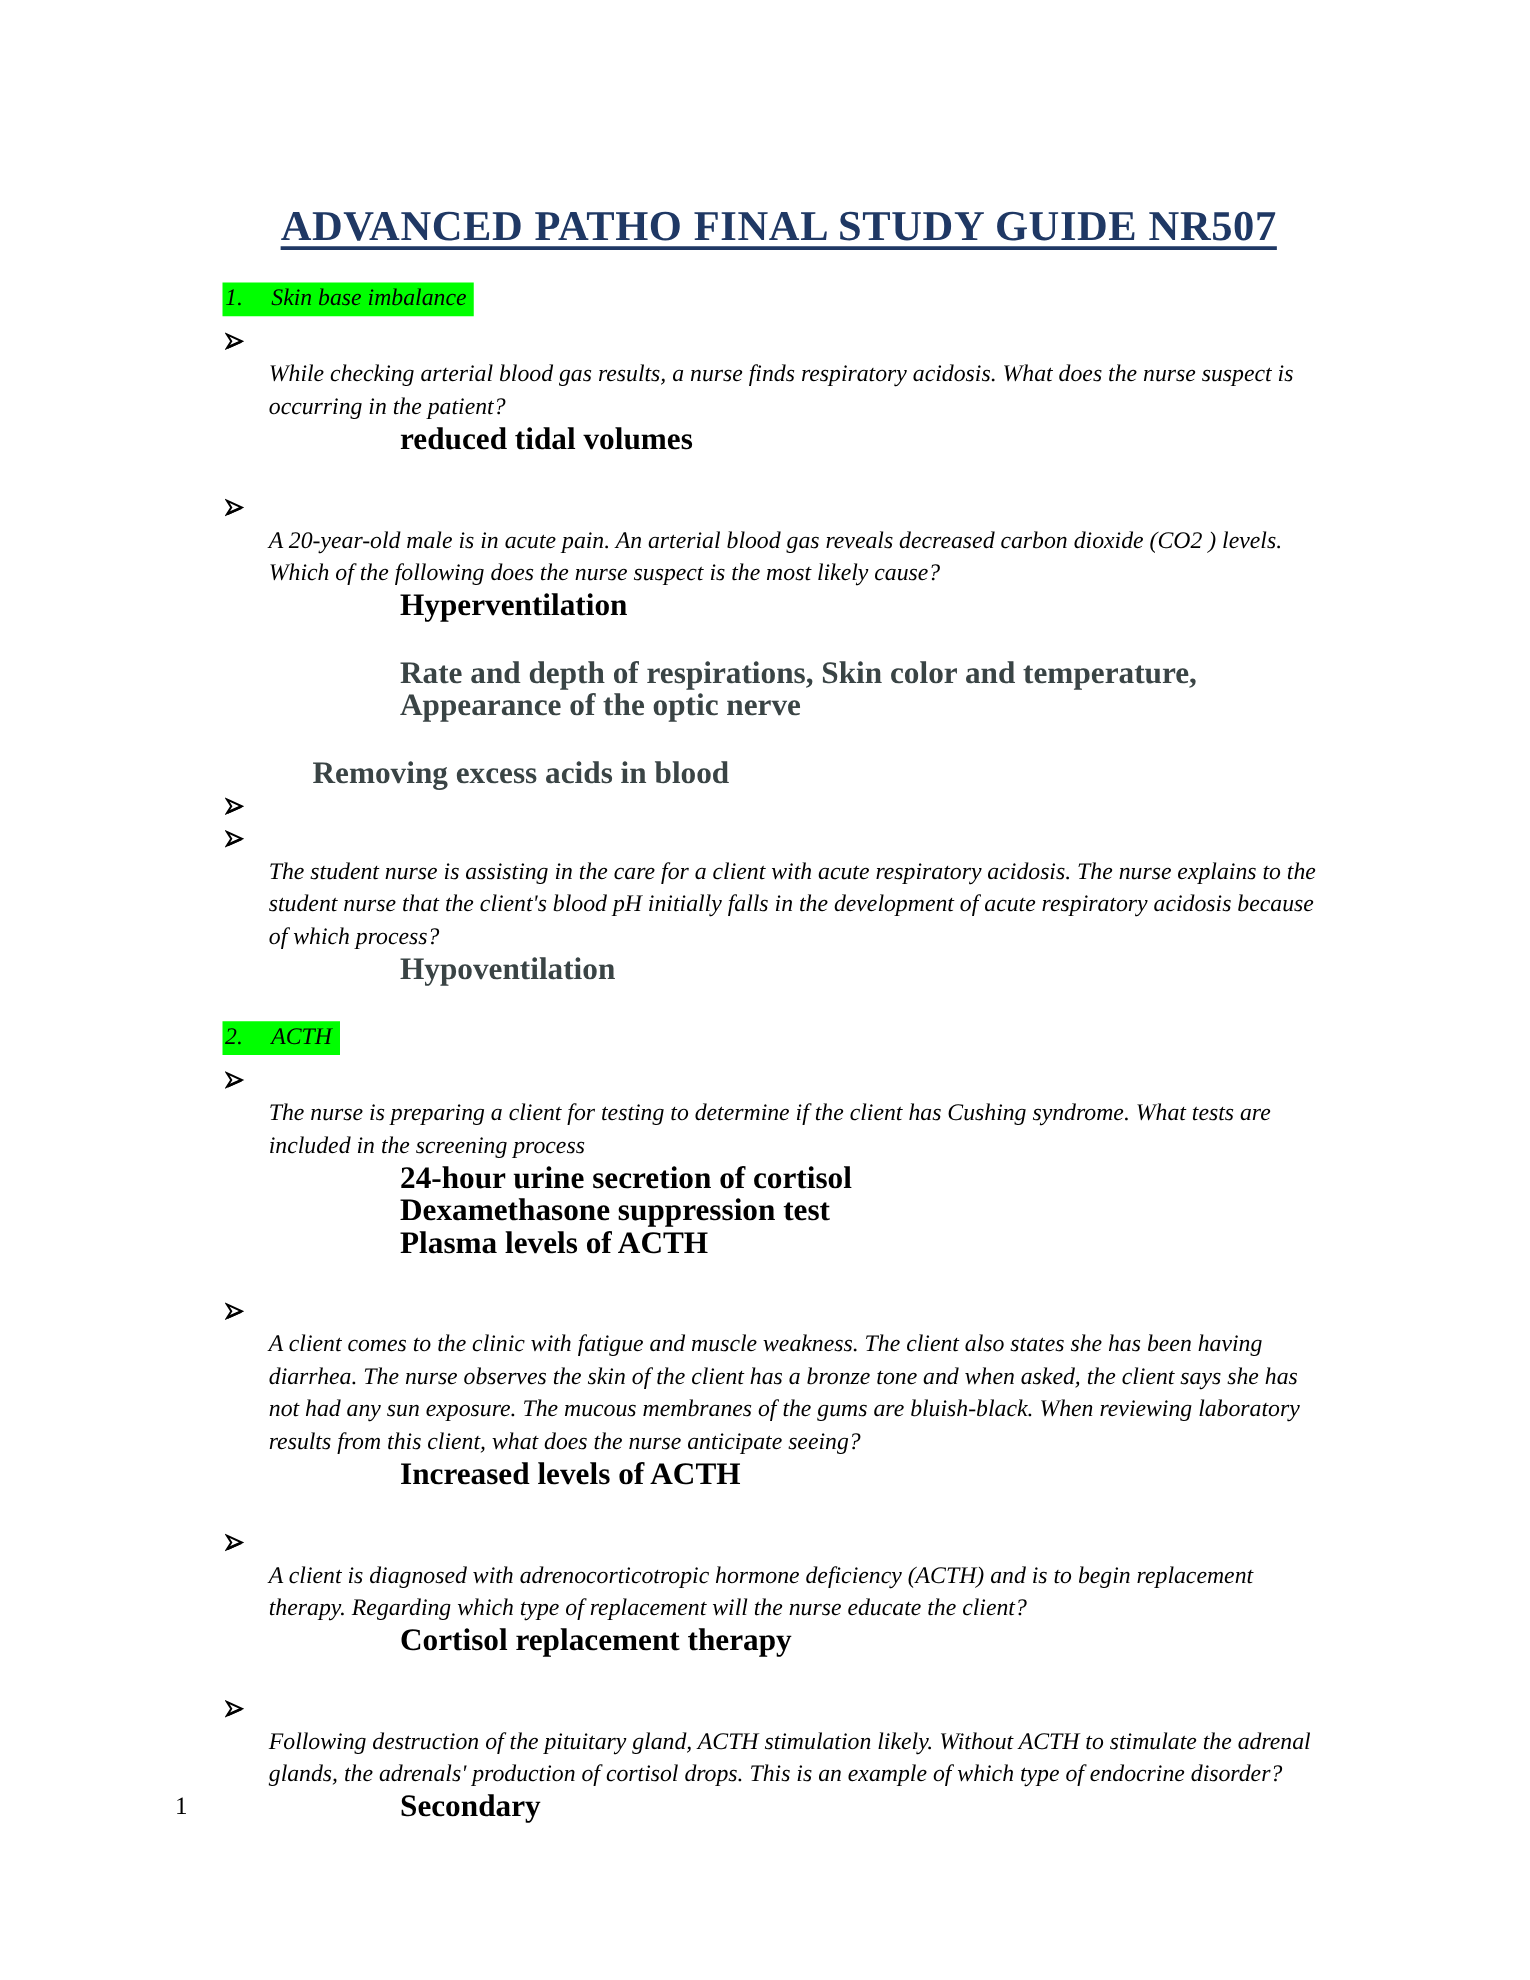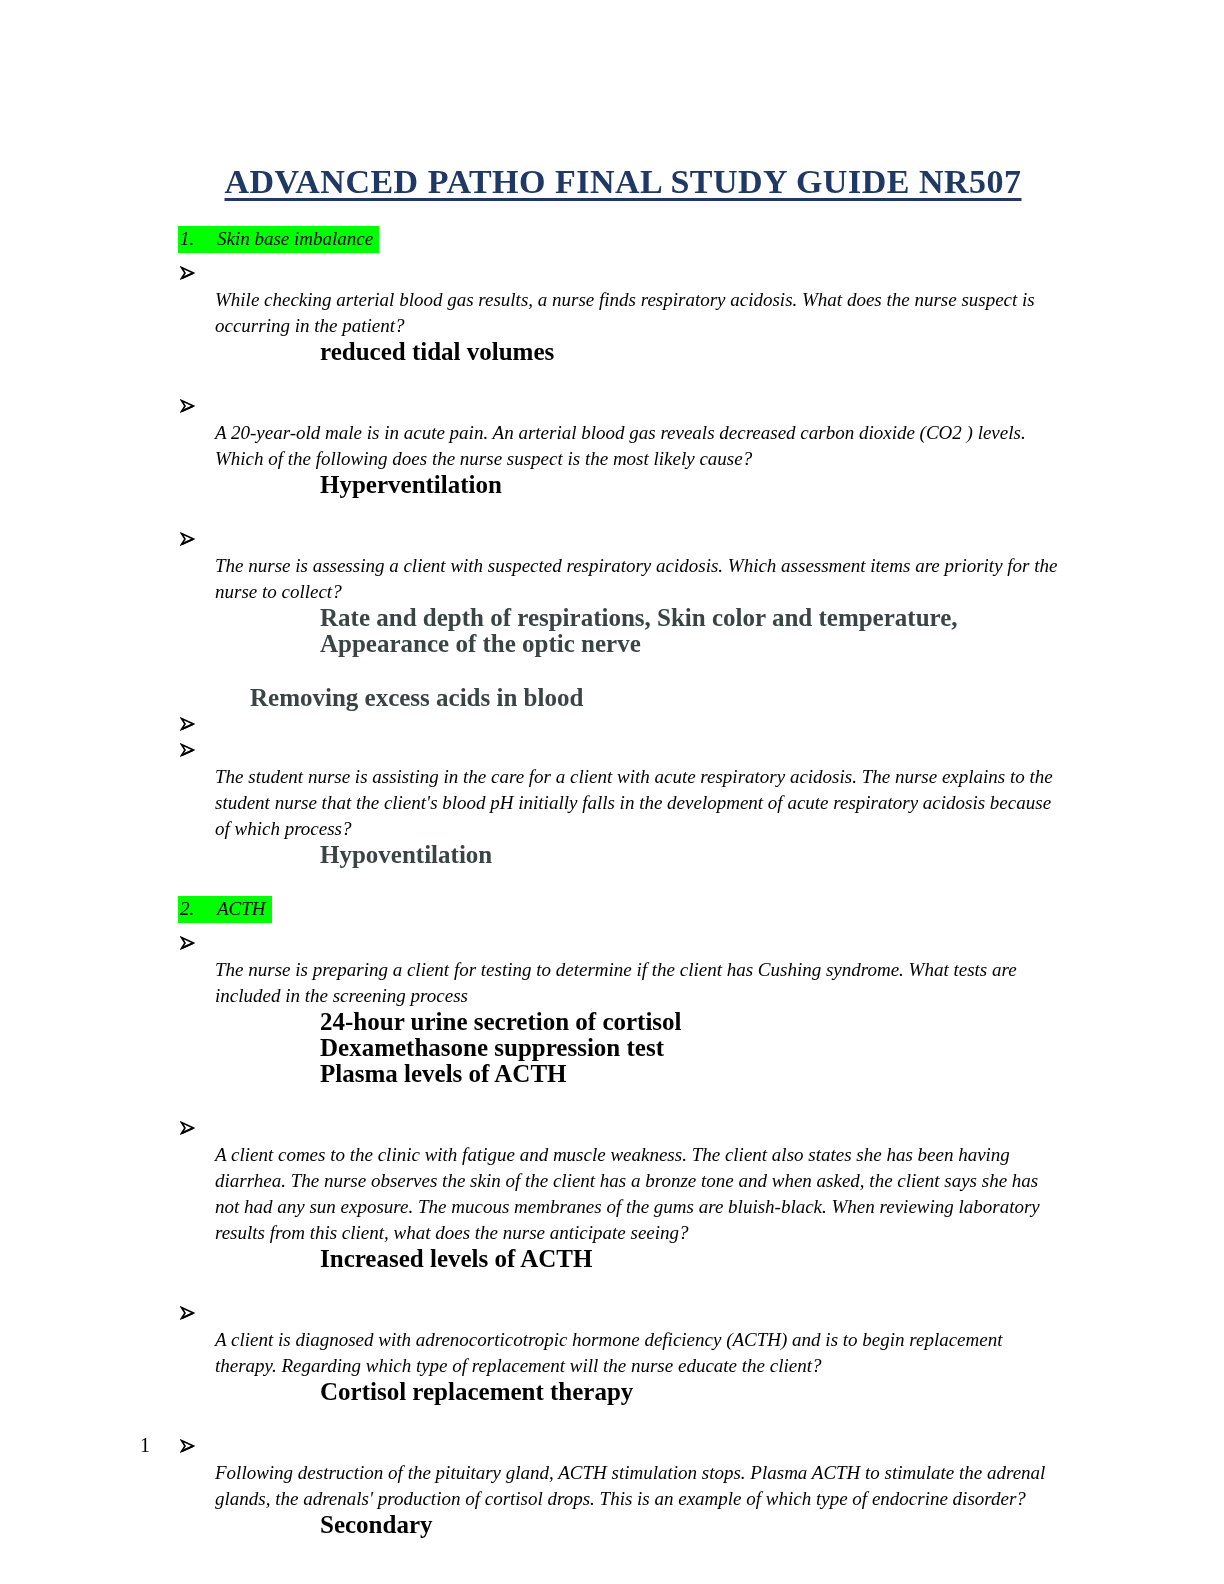--- a/index.html
+++ b/index.html
@@ -134,29 +134,20 @@
             </svg>
         </span>
         <div class="q-text">A 20-year-old male is in acute pain. An arterial blood gas reveals decreased carbon dioxide (CO2 ) levels. Which of the following does the nurse suspect is the most likely cause?</div>
       </div>
       <div class="answers">
         <span class="answer-line v-black v-deep">Hyperventilation</span>
       </div>
     </div>
 
     <div class="qa-block">
-      <div class="q-row">
-        <span class="bullet-cell">
-          <svg class="arrow-svg" width="16" height="16" viewBox="0 0 16 16">
-              <polygon points="1.5,2.5 13.5,8 1.5,13.5 5,8" fill="#ffffff" stroke="#000000" stroke-width="1.6" stroke-linejoin="miter"></polygon>
-              <line x1="2" y1="13" x2="13" y2="8.2" stroke="#000000" stroke-width="2"></line>
-            </svg>
-        </span>
-        <div class="q-text">The nurse is assessing a client with suspected respiratory acidosis. Which assessment items are priority for the nurse to collect?</div>
-      </div>
       <div class="answers">
         <span class="answer-line v-gray v-deep">Rate and depth of respirations, Skin color and temperature, Appearance of the optic nerve</span>
       </div>
     </div>
 
     <div class="qa-block tight">
       <div class="answers">
         <span class="answer-line v-gray v-shallow">Removing excess acids in blood</span>
       </div>
       <div class="empty-bullet-row">
@@ -239,21 +230,21 @@
     </div>
 
     <div class="qa-block">
       <div class="q-row">
         <span class="bullet-cell">
           <svg class="arrow-svg" width="16" height="16" viewBox="0 0 16 16">
               <polygon points="1.5,2.5 13.5,8 1.5,13.5 5,8" fill="#ffffff" stroke="#000000" stroke-width="1.6" stroke-linejoin="miter"></polygon>
               <line x1="2" y1="13" x2="13" y2="8.2" stroke="#000000" stroke-width="2"></line>
             </svg>
         </span>
-        <div class="q-text">Following destruction of the pituitary gland, ACTH stimulation stops. Plasma ACTH to stimulate the adrenal glands, the adrenals' production of cortisol drops. This is an example of which type of endocrine disorder?</div>
+        <div class="q-text">Following destruction of the pituitary gland, ACTH stimulation likely. Without ACTH to stimulate the adrenal glands, the adrenals' production of cortisol drops. This is an example of which type of endocrine disorder?</div>
       </div>
       <div class="answers">
         <span class="answer-line v-black v-deep">Secondary</span>
       </div>
     </div>
 
   </div>
 
   <div class="page-number">1</div>
 </div>

